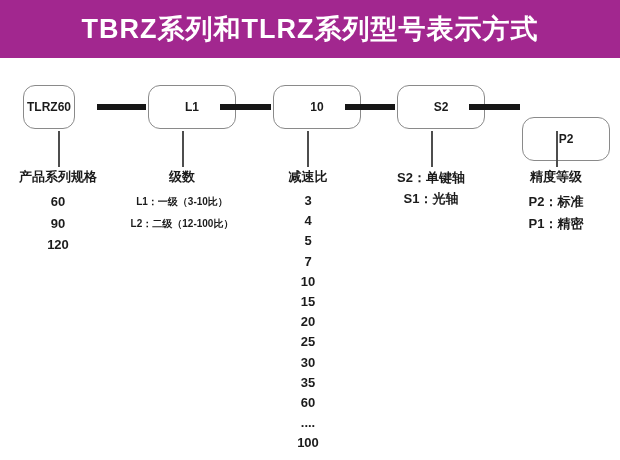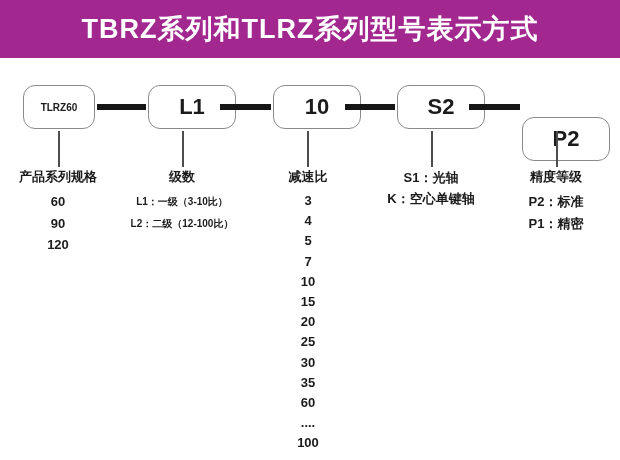--- a/index.html
+++ b/index.html
@@ -17,24 +17,24 @@
   }
   .banner-title{
     color:#ffffff;font-size:27px;font-weight:bold;letter-spacing:1px;
     white-space:nowrap;
   }
   .diagram{position:absolute;left:0;top:58px;width:620px;height:402px;}
   .mbox{
     position:absolute;top:27px;height:44px;width:88px;
     background:#ffffff;border:1.5px solid #8a8a8a;border-radius:12px;
     display:flex;align-items:center;justify-content:center;
-    font-weight:bold;font-size:22px;color:#1b1b1b;
+    font-weight:bold;font-size:12px;color:#1b1b1b;
     box-sizing:border-box;
   }
-  .mbox--series{left:23px;width:72px;font-size:10px;}
+  .mbox--series{left:23px;width:52px;font-size:12px;}
   .mbox--stage{left:148px;}
   .mbox--ratio{left:273px;}
   .mbox--shaft{left:397px;text-align:center;}
   .mbox--precision{left:522px;margin-top:32px;}
   .hconn{
     position:absolute;top:46px;height:6px;background:#161616;
   }
   .hconn--1{left:97px;width:49px;}
   .hconn--2{left:220px;width:51px;}
   .hconn--3{left:345px;width:50px;}
@@ -119,22 +119,22 @@
         <div>30</div>
         <div>35</div>
         <div>60</div>
         <div>....</div>
         <div>100</div>
       </div>
   </div>
 
   <div class="col col--shaft">
     <div class="col-items">
+        <div>S2：单键轴</div>
         <div>S1：光轴</div>
-        <div>K：空心单键轴</div>
       </div>
   </div>
 
   <div class="col col--precision">
     <span class="col-header">精度等级</span>
     <div class="col-items">
         <div>P2：标准</div>
         <div>P1：精密</div>
       </div>
   </div>

